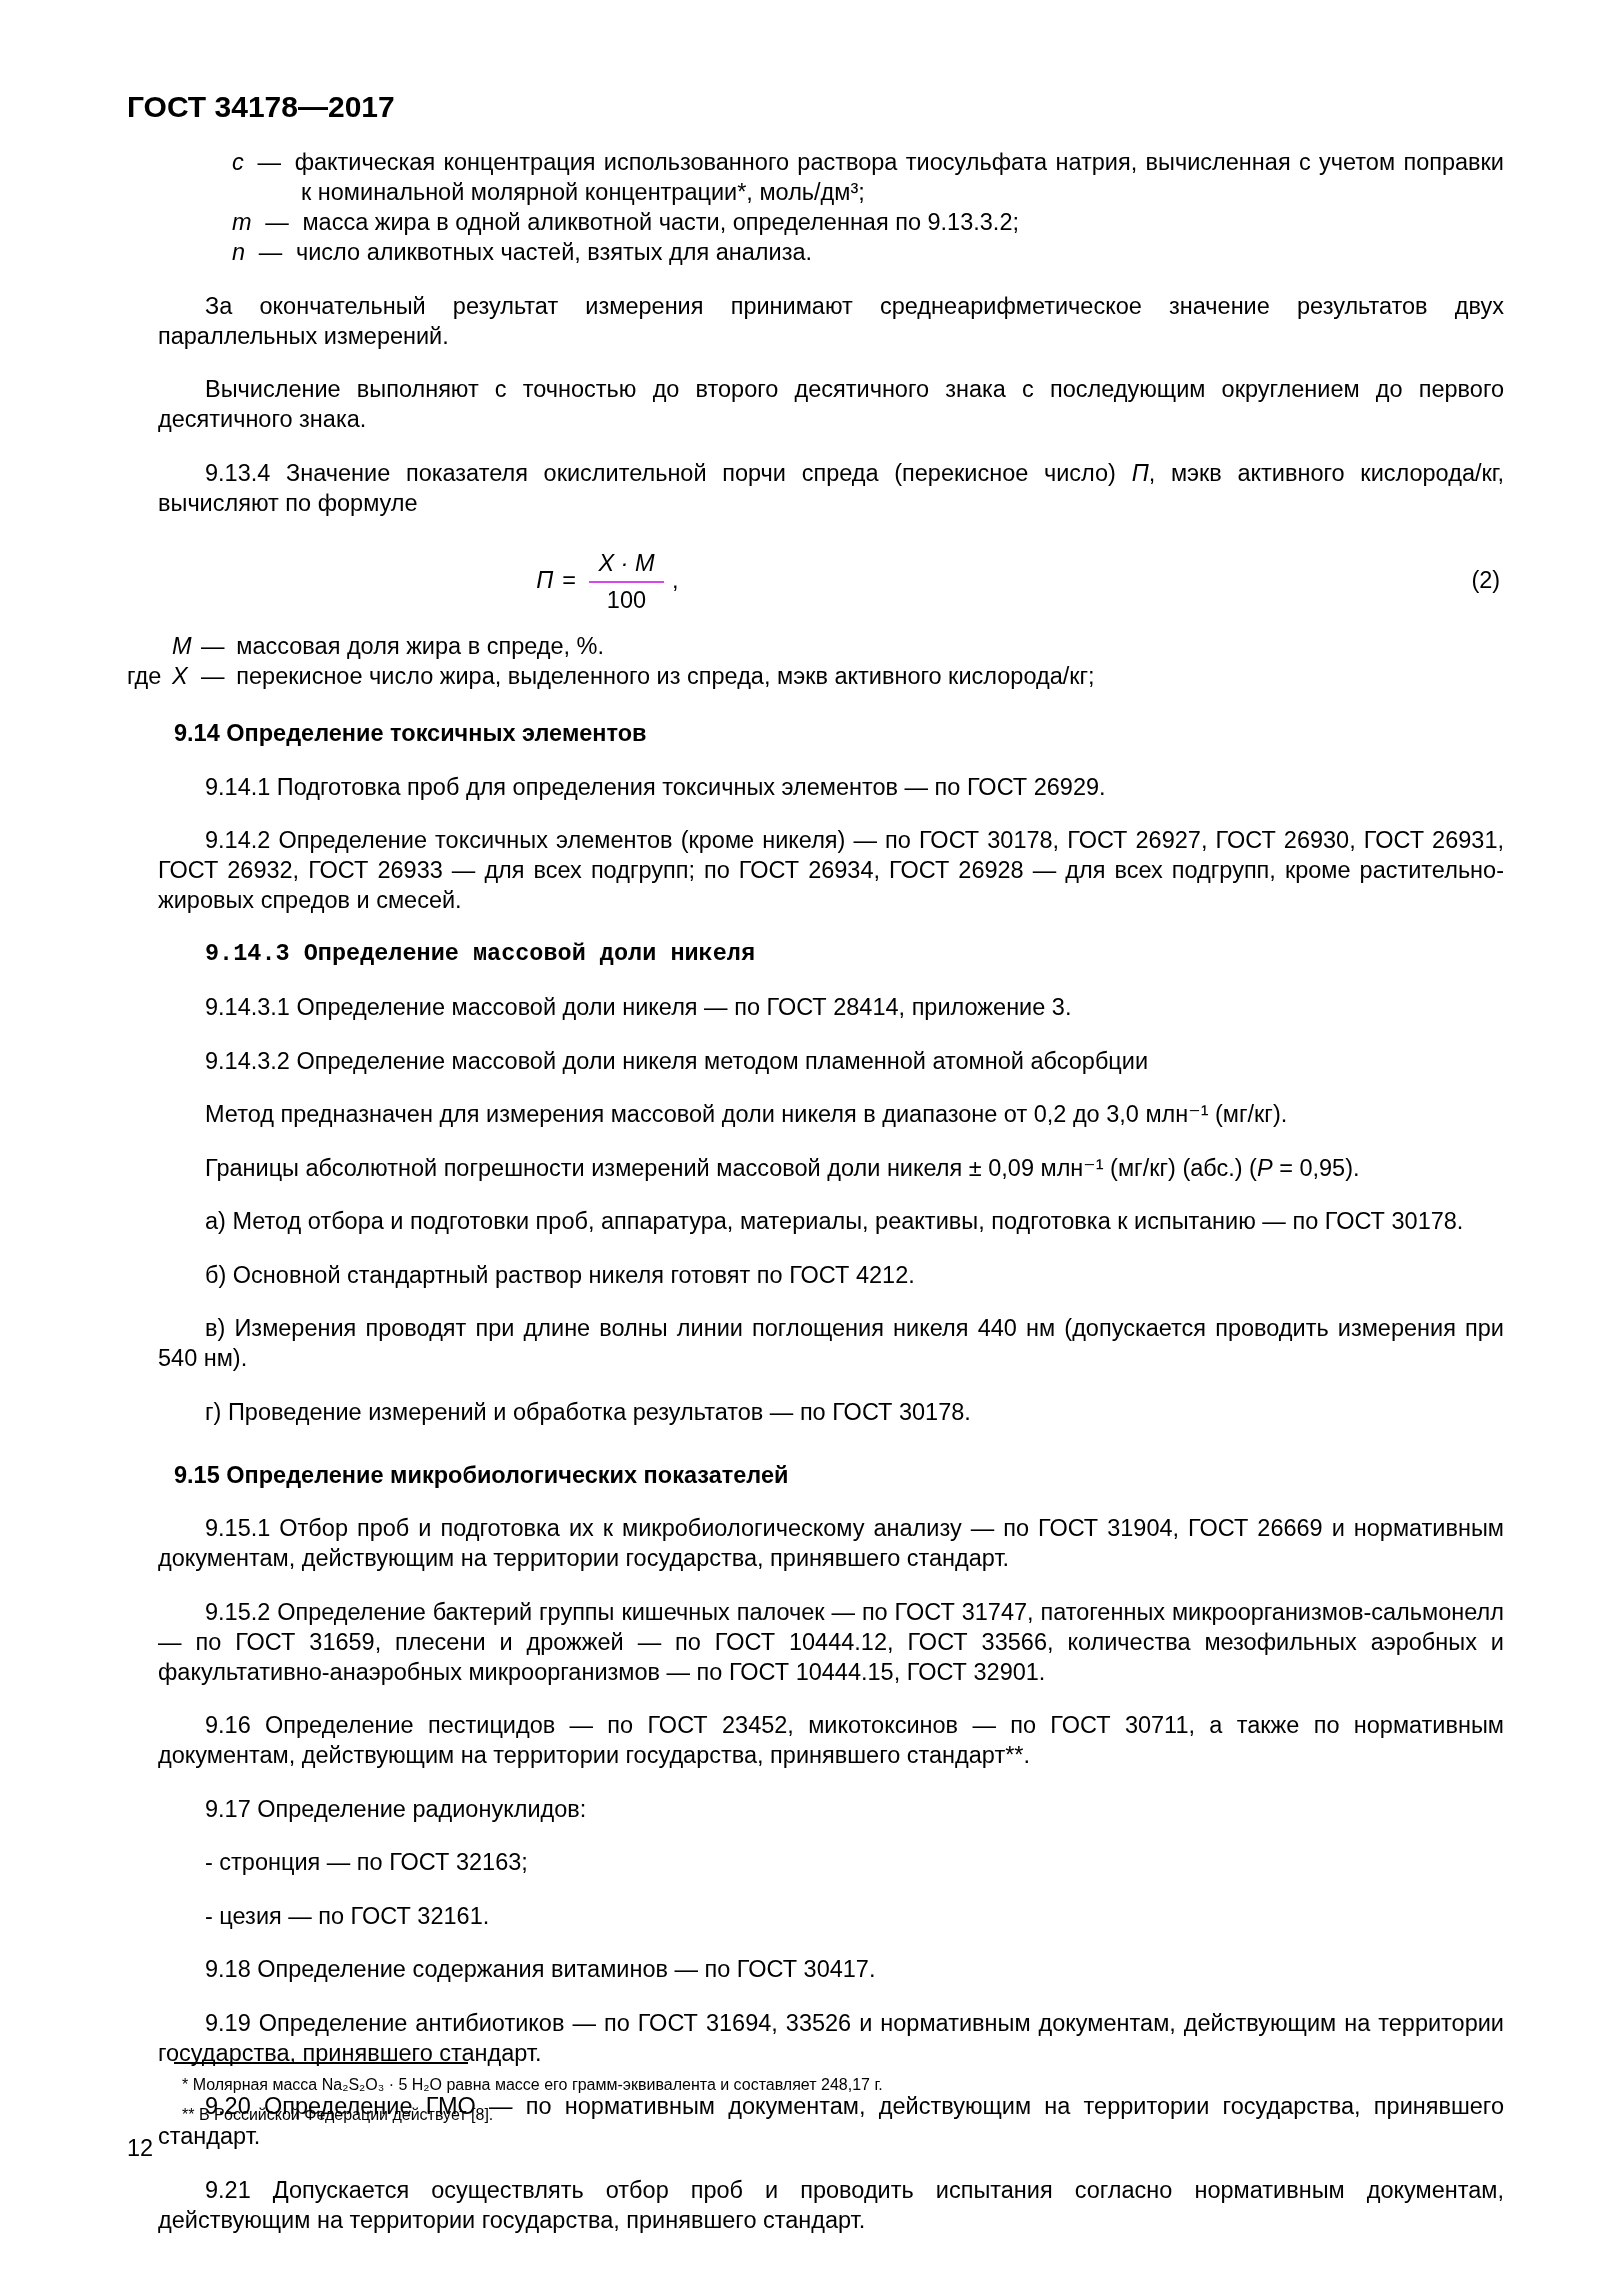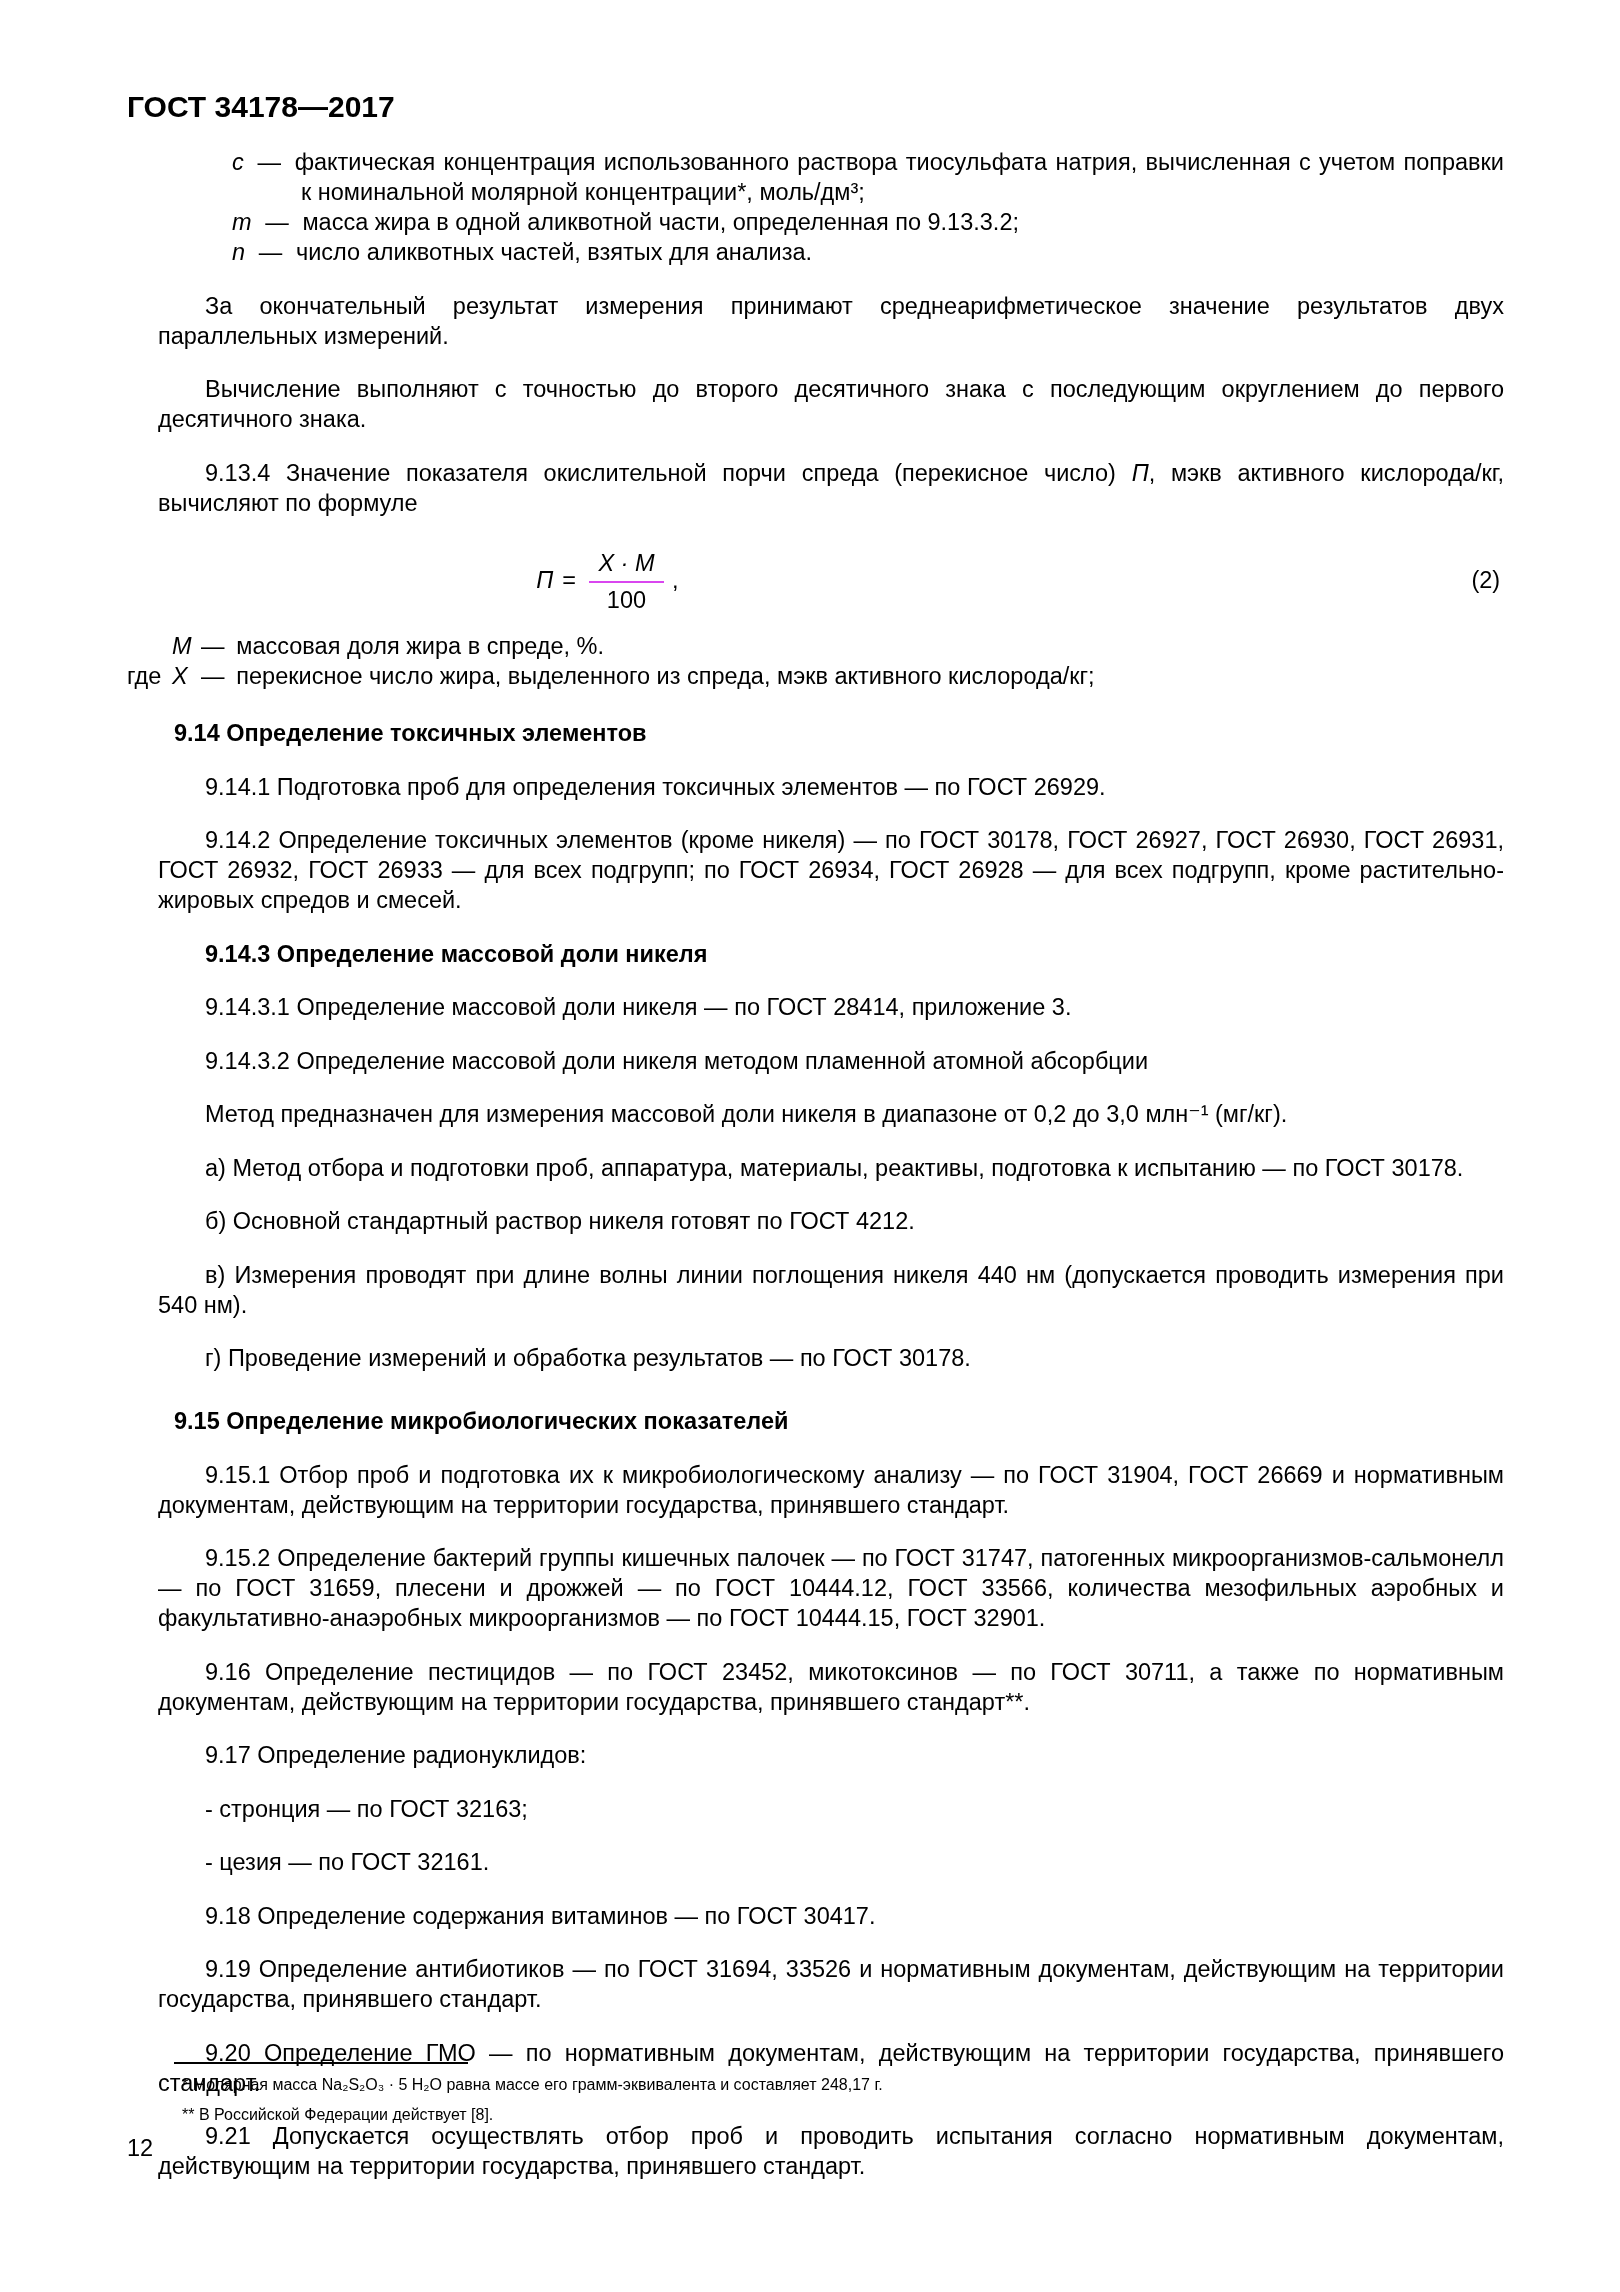--- a/index.html
+++ b/index.html
@@ -1,21 +1,21 @@
 <!DOCTYPE html>
 <html><head>
 <meta charset="utf-8">
 <style>
   html,body{margin:0;padding:0;background:#d9d9d9;}
   .page{position:relative;width:1620px;height:2293px;background:#ffffff;margin:0 auto;
         font-family:"Liberation Sans","DejaVu Sans",sans-serif;font-size:23.5px;line-height:30px;color:#000;overflow:hidden;}
   .doc-header{position:absolute;left:127px;top:92px;font-weight:bold;font-size:30px;}
   .content{position:absolute;left:127px;top:147px;width:1377px;}
   .p{text-align:justify;text-indent:47px;margin-left:31px;}
-  .bold{font-weight:bold;}
+  .bold{font-weight:bold;font-family:Liberation Mono, monospace;}
   .def{text-align:justify;padding-left:174px;text-indent:-69px;}
   .var{font-style:italic;}
   .def .dash{margin:0 13.7px;}
   .formula-row{position:relative;margin:13.7px 0 11.8px;height:78px;}
   .formula-inner{position:absolute;left:0;top:0;width:961px;text-align:center;line-height:78px;}
   .frac{display:inline-block;vertical-align:middle;text-align:center;line-height:29px;margin:0 3.9px;}
   .frac .num{display:block;border-bottom:2px solid #d946ef;padding:0 9.8px 2.9px;}
   .frac .den{display:block;padding-top:2.9px;}
   .feq{margin:0 8.8px;}
   .fcomma{margin-left:3.9px;}
@@ -70,20 +70,21 @@
       <span class="where-intro">где</span><span class="where-term">X</span><span class="wdash">—</span><span>перекисное число жира, выделенного из спреда, мэкв активного кислорода/кг;</span>
     </div>
 
     <p class="h2">9.14 Определение токсичных элементов</p>
     <p class="p">9.14.1 Подготовка проб для определения токсичных элементов — по ГОСТ 26929.</p>
     <p class="p">9.14.2 Определение токсичных элементов (кроме никеля) — по ГОСТ 30178, ГОСТ 26927, ГОСТ 26930, ГОСТ 26931, ГОСТ 26932, ГОСТ 26933 — для всех подгрупп; по ГОСТ 26934, ГОСТ 26928 — для всех подгрупп, кроме растительно-жировых спредов и смесей.</p>
     <p class="p bold">9.14.3 Определение массовой доли никеля</p>
     <p class="p">9.14.3.1 Определение массовой доли никеля — по ГОСТ 28414, приложение 3.</p>
     <p class="p">9.14.3.2 Определение массовой доли никеля методом пламенной атомной абсорбции</p>
     <p class="p">Метод предназначен для измерения массовой доли никеля в диапазоне от 0,2 до 3,0 млн⁻¹ (мг/кг).</p>
+    <p class="p"><span>Границы абсолютной погрешности измерений массовой доли никеля ± 0,09 млн⁻¹ (мг/кг) (абс.) (</span><span class="var">P</span><span> = 0,95).</span></p>
     <p class="p">а) Метод отбора и подготовки проб, аппаратура, материалы, реактивы, подготовка к испытанию — по ГОСТ 30178.</p>
     <p class="p">б) Основной стандартный раствор никеля готовят по ГОСТ 4212.</p>
     <p class="p">в) Измерения проводят при длине волны линии поглощения никеля 440 нм (допускается проводить измерения при 540 нм).</p>
     <p class="p">г) Проведение измерений и обработка результатов — по ГОСТ 30178.</p>
 
     <p class="h2 more-top">9.15 Определение микробиологических показателей</p>
     <p class="p">9.15.1 Отбор проб и подготовка их к микробиологическому анализу — по ГОСТ 31904, ГОСТ 26669 и нормативным документам, действующим на территории государства, принявшего стандарт.</p>
     <p class="p">9.15.2 Определение бактерий группы кишечных палочек — по ГОСТ 31747, патогенных микроорганизмов-сальмонелл — по ГОСТ 31659, плесени и дрожжей — по ГОСТ 10444.12, ГОСТ 33566, количества мезофильных аэробных и факультативно-анаэробных микроорганизмов — по ГОСТ 10444.15, ГОСТ 32901.</p>
     <p class="p">9.16 Определение пестицидов — по ГОСТ 23452, микотоксинов — по ГОСТ 30711, а также по нормативным документам, действующим на территории государства, принявшего стандарт**.</p>
     <p class="p">9.17 Определение радионуклидов:</p>

